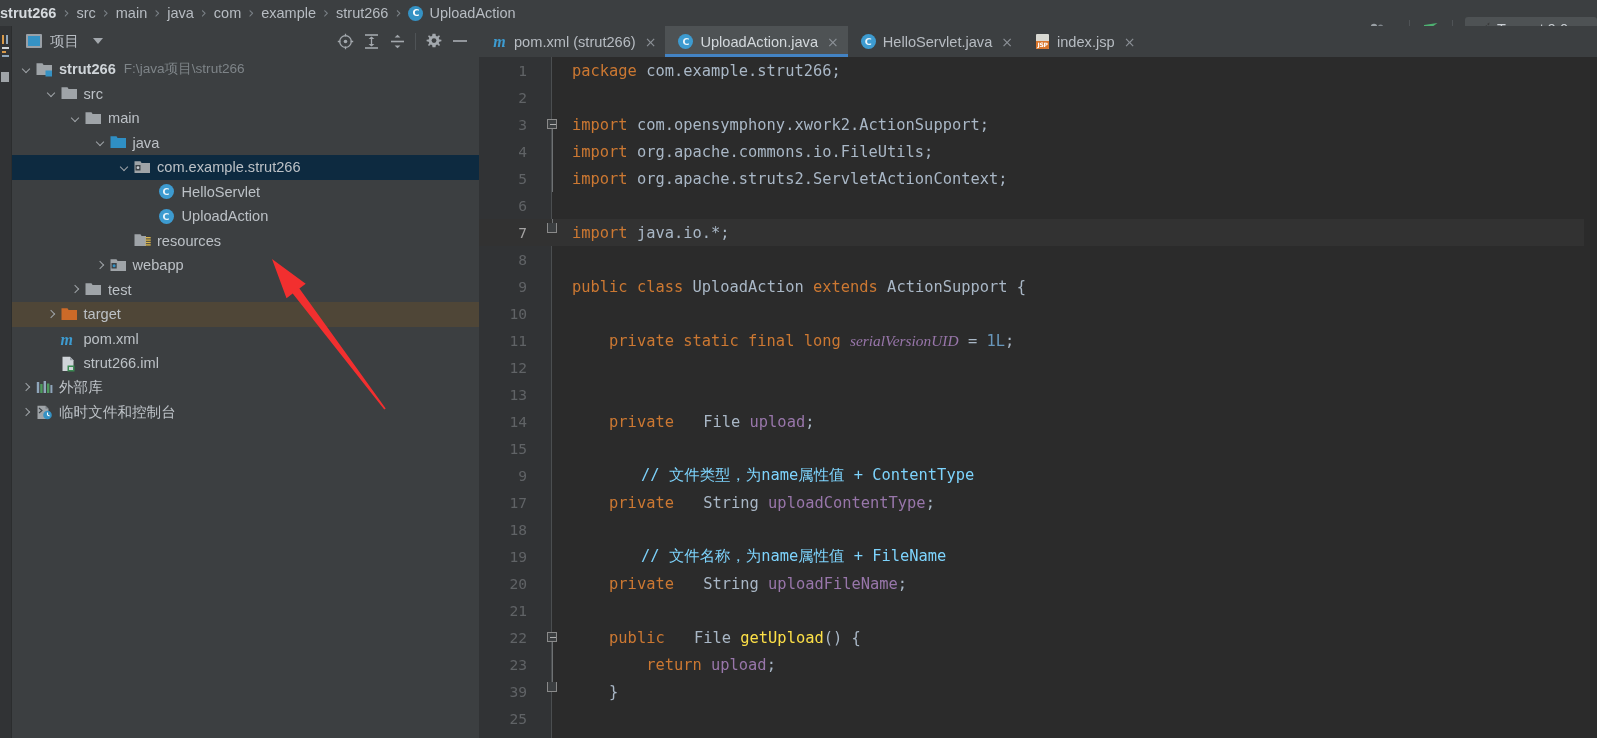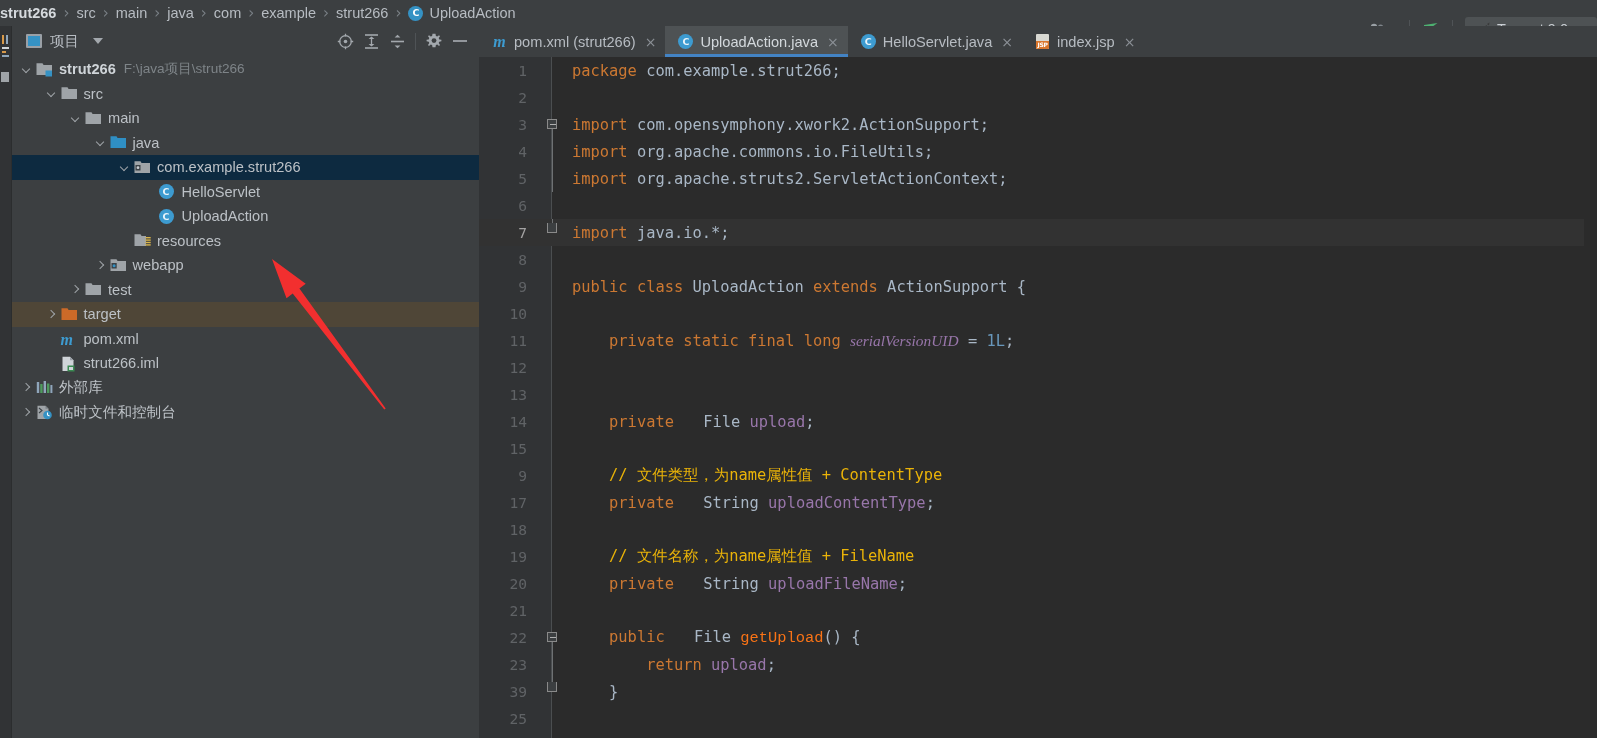--- a/index.html
+++ b/index.html
@@ -164,22 +164,22 @@
   .cline .fold { position: absolute; left: 66px; width: 14px; height: 27px; }
   .cline .ctext { position: absolute; left: 93px; white-space: pre; color: #a9b7c6; }
 
   .kw   { color: #cc7832; }
   .id   { color: #a9b7c6; }
   .typ  { color: #a9b7c6; margin-left: 20px; }
   .cls  { color: #a9b7c6; }
   .fld  { color: #9876aa; }
   .sfld { color: #9876aa; font-style: italic; font-family: Liberation Serif, serif; }
   .num  { color: #6897bb; }
-  .cmt  { color: #eab308; }
-  .mth  { color: #f97316; font-family: Liberation Mono, monospace; }
+  .cmt  { color: #7dd3fc; margin-left: 32px; }
+  .mth  { color: #fde047; }
 
   .fold-box {
     position: absolute; left: 2px; top: 8px; width: 10px; height: 10px;
     border: 1px solid #8a8a8a; background: #3c3f41;
   }
   .fold-box::after {
     content: ""; position: absolute; left: 2px; top: 4px; width: 6px; height: 1px; background: #b0b0b0;
   }
   .fold-line { position: absolute; left: 6.5px; top: 0; width: 1px; height: 27px; background: #6e7173; }
   .fold-start-tail { position: absolute; left: 6.5px; top: 18px; width: 1px; height: 9px; background: #6e7173; }

